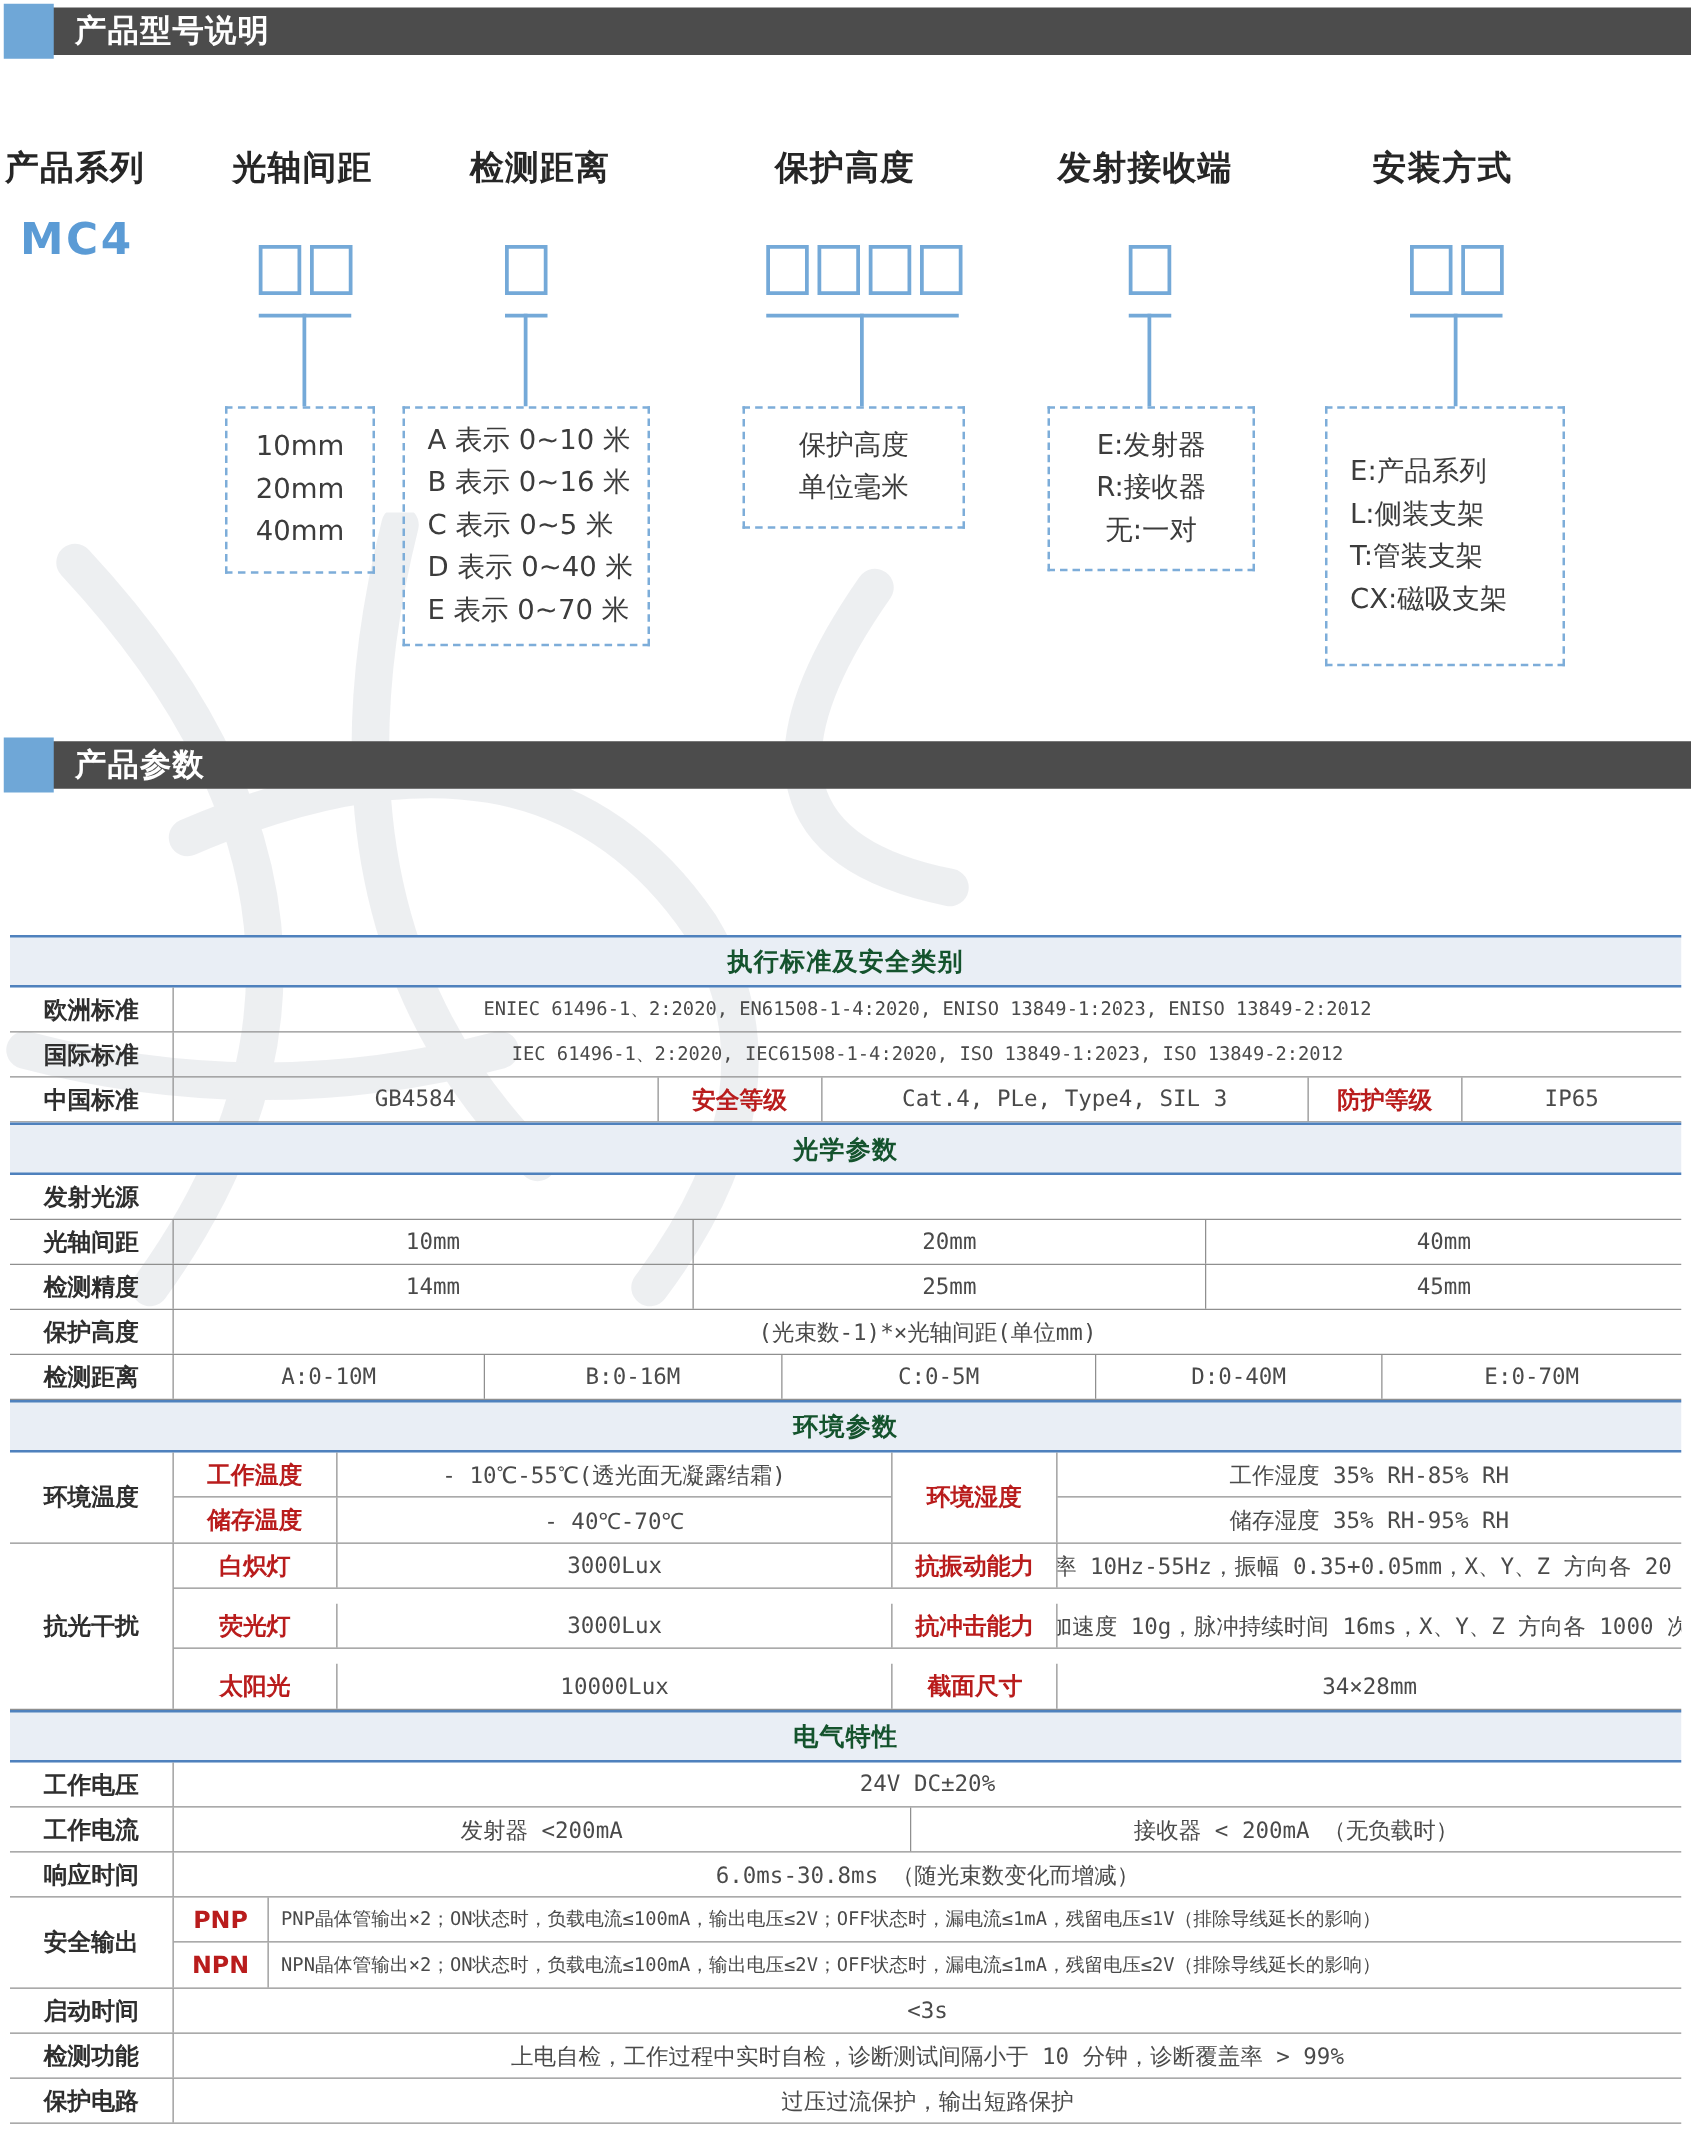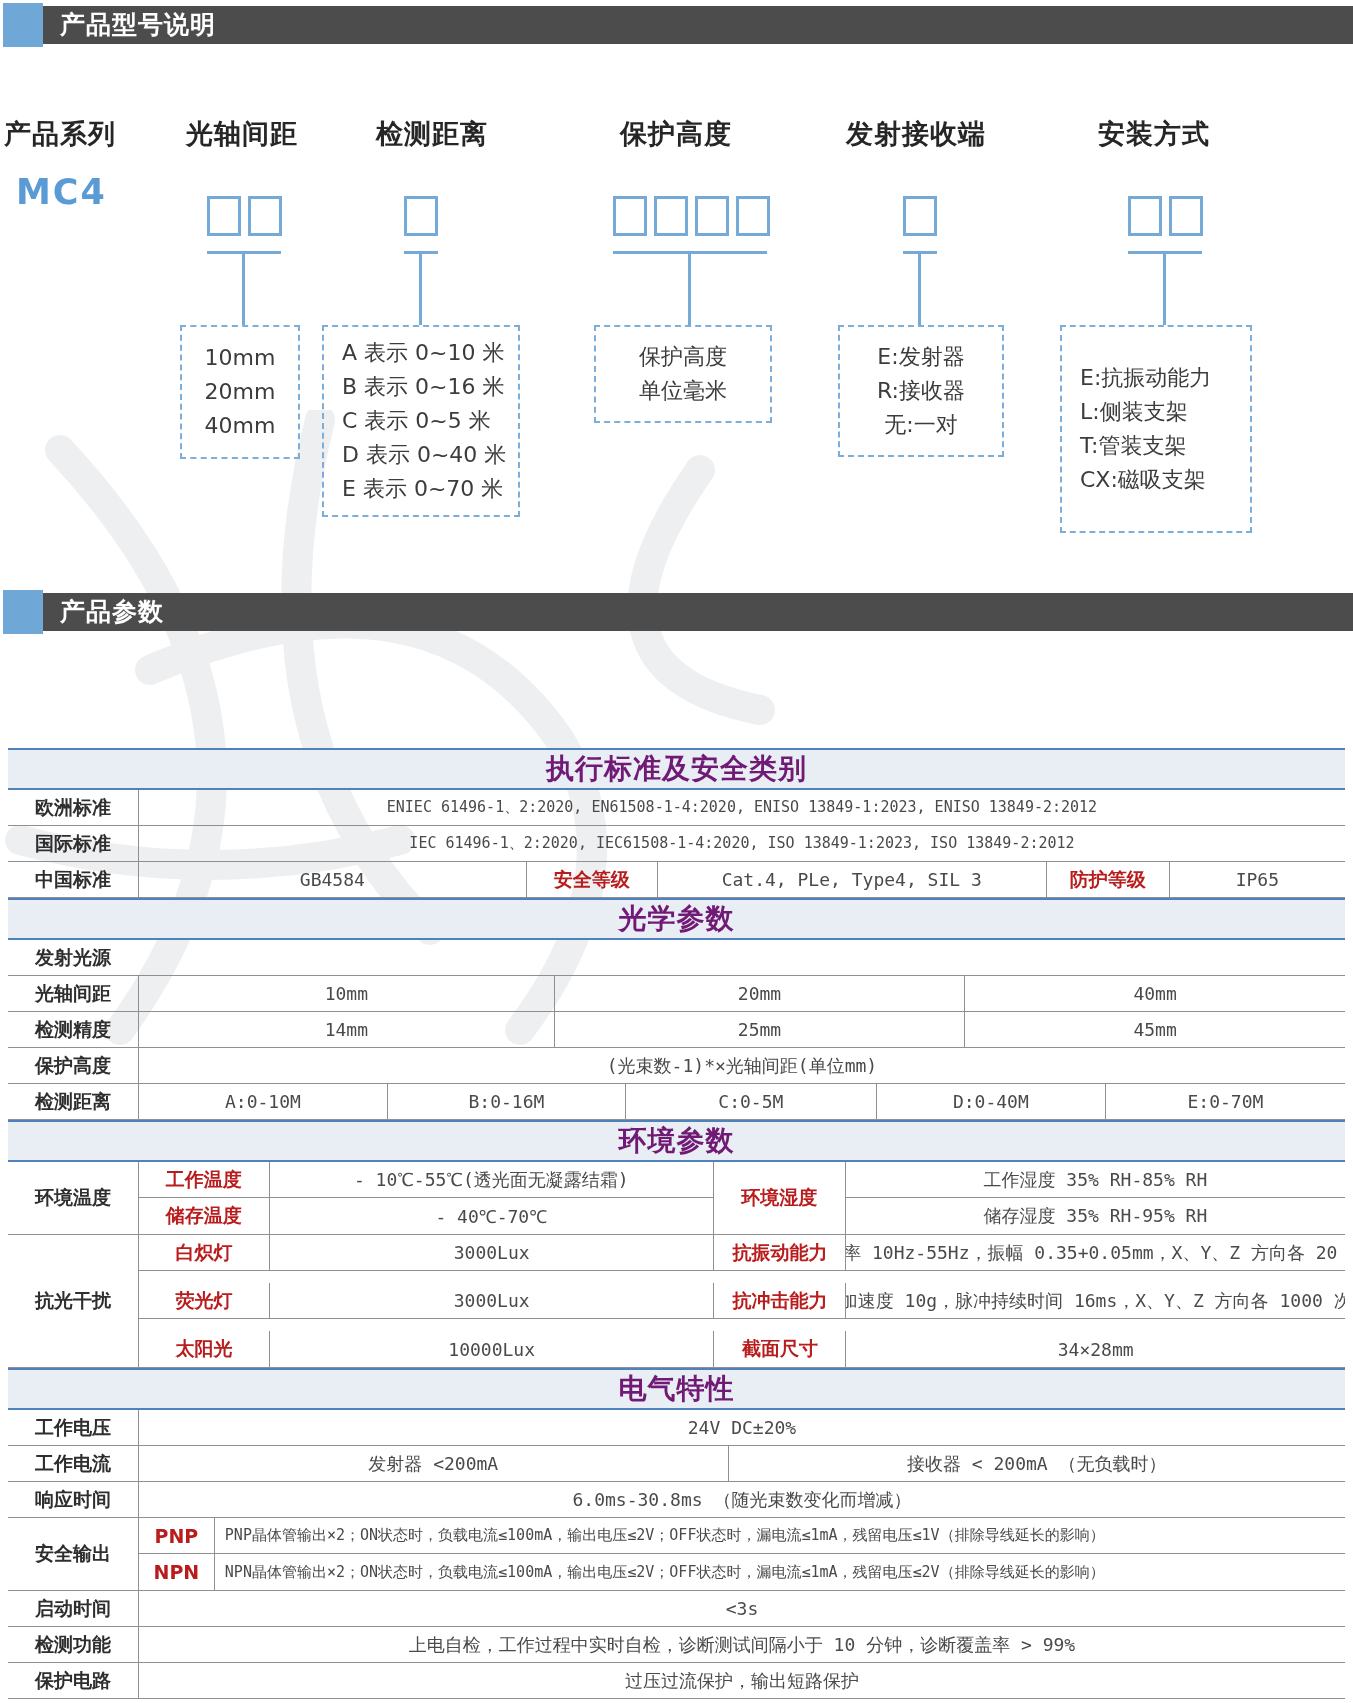--- a/index.html
+++ b/index.html
@@ -39,22 +39,22 @@
   .mopts.left{text-align:left;padding-left:18px;}
   #g2opts{left:180px;width:120px;height:134px}
   #g3opts{left:322px;width:198px;height:192px}
   #g4opts{left:594px;width:178px;height:98px}
   #g5opts{left:838px;width:166px;height:132px}
   #g6opts{left:1060px;width:192px;height:208px}
 
   
   #spec{position:absolute;left:8px;top:748px;width:1337px;z-index:2;color:#4a4a4a;}
   .tband{height:42px;background:#e9eef5;border-top:2px solid #4f81bd;border-bottom:2px solid #4f81bd;
-         display:flex;align-items:center;justify-content:center;color:#701a75;font-weight:bold;
-         font-size:28px;box-sizing:border-box;letter-spacing:1px;}
+         display:flex;align-items:center;justify-content:center;color:#14532d;font-weight:bold;
+         font-size:20px;box-sizing:border-box;letter-spacing:1px;}
   .trow{display:flex;border-bottom:1px solid #8f8f8f;height:36px;align-items:stretch;box-sizing:border-box;}
   .tgroup{display:flex;border-bottom:1px solid #8f8f8f;align-items:stretch;box-sizing:border-box;}
   .irow{display:flex;height:36px;align-items:stretch;box-sizing:border-box;}
   .irow.ib{border-bottom:1px solid #8f8f8f;}
   .tl{font-weight:bold;color:#2e2e2e;font-size:19px;display:flex;align-items:center;justify-content:center;
       box-sizing:border-box;text-align:center;}
   .tc{display:flex;align-items:center;justify-content:center;border-left:1px solid #8f8f8f;
       font-size:18px;font-family:"DejaVu Sans Mono","Liberation Mono",monospace;text-align:center;
       padding:1px 6px;box-sizing:border-box;white-space:nowrap;overflow:hidden;}
   .tc.lab{font-family:"DejaVu Sans","Liberation Sans",sans-serif;font-weight:bold;color:#b91c1c;font-size:19px;}
@@ -136,21 +136,21 @@
   <div class="mopts center" id="g4opts">
       <div>保护高度</div>
       <div>单位毫米</div>
     </div>
   <div class="mopts center" id="g5opts">
       <div>E:发射器</div>
       <div>R:接收器</div>
       <div>无:一对</div>
     </div>
   <div class="mopts left" id="g6opts">
-      <div>E:抗振动能力</div>
+      <div>E:产品系列</div>
       <div>L:侧装支架</div>
       <div>T:管装支架</div>
       <div>CX:磁吸支架</div>
     </div>
 
   <div class="secbar" id="bar2">产品参数</div>
   <div class="bluesq" id="sq2"></div>
 
   <div id="spec">
       <div class="tband">执行标准及安全类别</div>

